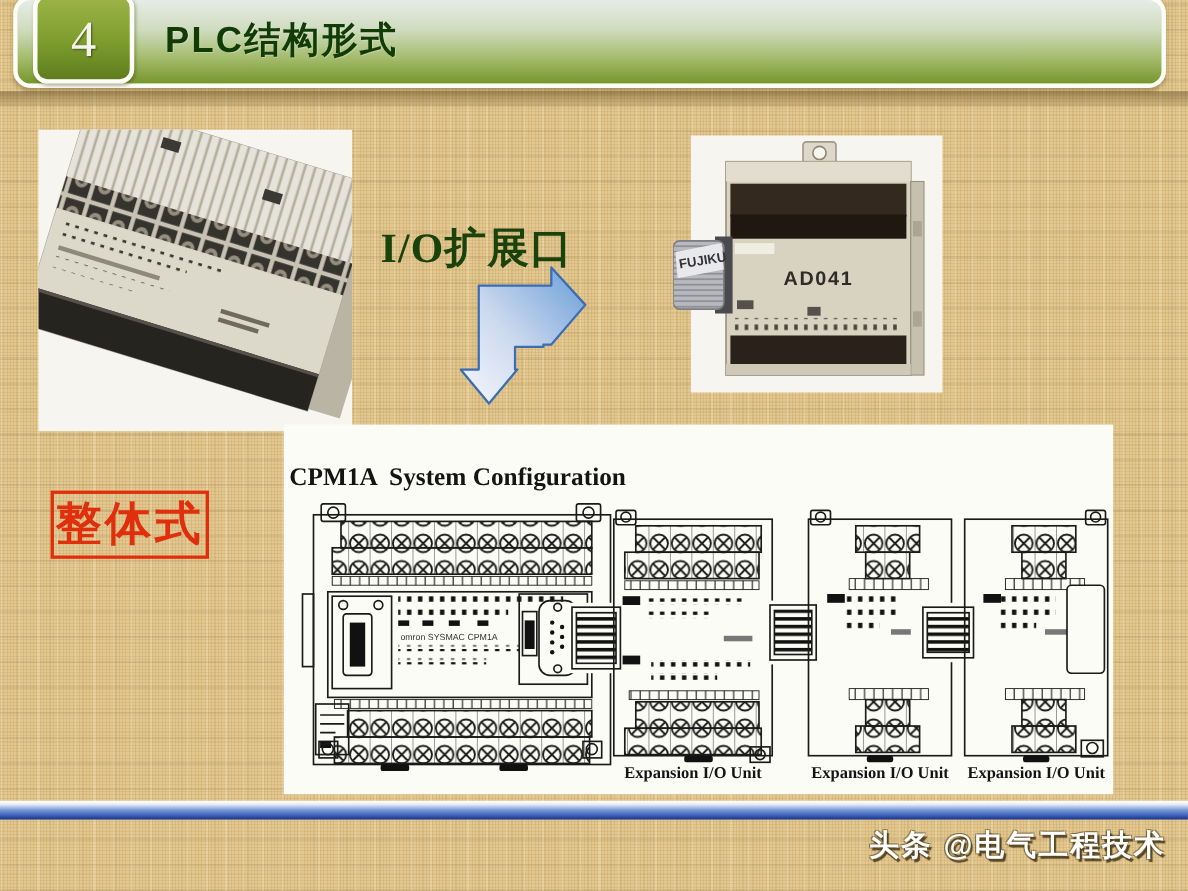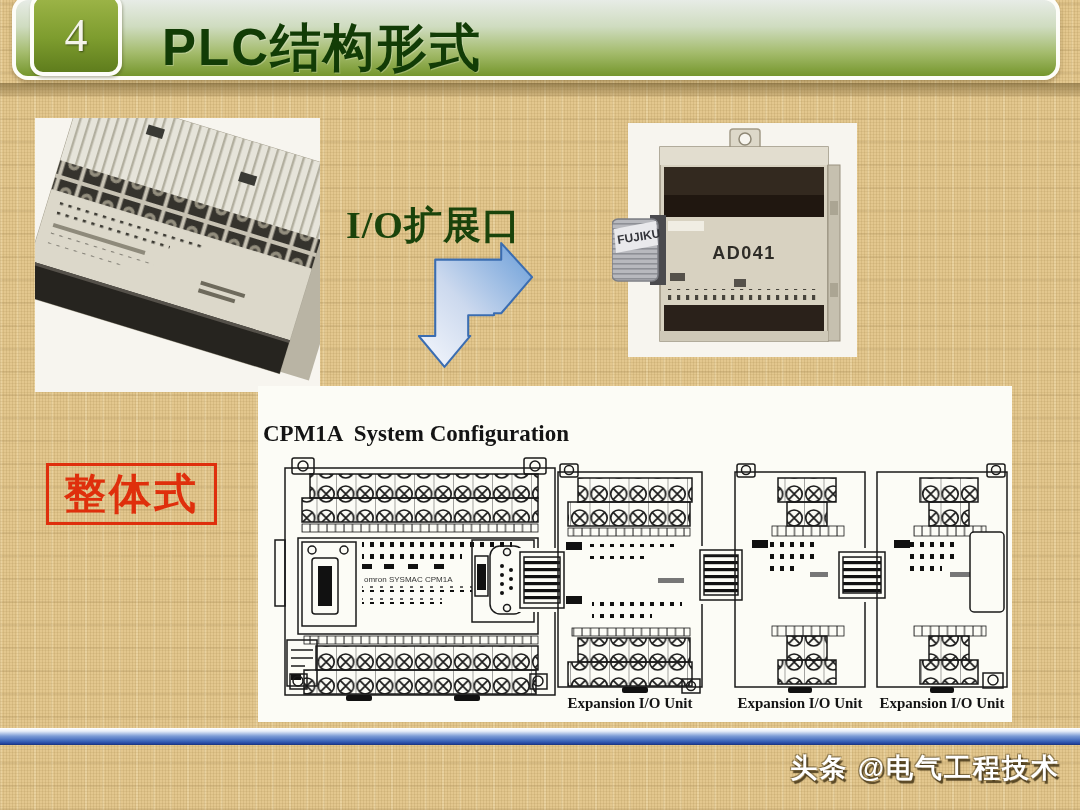--- a/index.html
+++ b/index.html
@@ -30,39 +30,39 @@
     border:4px solid #fdfdf8; border-radius:13px;
     background:linear-gradient(180deg,#9cb447 0%,#7d9c2e 55%,#5f7d1d 100%);
     display:flex; align-items:center; justify-content:center;
     box-shadow:1px 2px 3px rgba(60,60,20,.35);
   }
   .number-tile span{
     font-family:"Liberation Serif",serif; font-size:46px; color:#f4f4ea;
     text-shadow:1px 1px 2px rgba(0,0,0,.45);
   }
   .page-title{
-    position:absolute; left:162px; top:14px;
-    font-size:51px; font-weight:bold; color:#123c06; letter-spacing:2px;
+    position:absolute; left:150px; top:14px;
+    font-size:33px; font-weight:bold; color:#123c06; letter-spacing:2px;
     text-shadow:1px 1px 0 rgba(255,255,255,.25);
   }
   
   .photo{ position:absolute; background:#f7f5ef; }
   .photo-left{ left:35px; top:118px; width:285px; height:274px; }
   .photo-right{ left:612px; top:123px; width:245px; height:298px; background:transparent; }
   
   .io-label{
     position:absolute; left:346px; top:200px;
     font-family:"Liberation Serif",serif; font-weight:bold;
     font-size:38px; color:#1a430b; letter-spacing:1px;
   }
   .arrow-wrap{ position:absolute; left:418px; top:238px; width:120px; height:134px; }
   
   .type-box{
-    position:absolute; left:46px; top:446px; width:171px; height:62px;
-    border:3px solid #df2f0c; display:flex; align-items:center; justify-content:center;margin-top:17px;
+    position:absolute; left:46px; top:446px; width:144px; height:62px;
+    border:3px solid #df2f0c; display:flex; align-items:center; justify-content:center;
   }
   .type-box span{
     font-family:"Liberation Serif",serif; font-weight:bold;
     font-size:42px; color:#df2f0c; letter-spacing:3px; line-height:1;
   }
   
   .diagram-panel{
     position:absolute; left:258px; top:386px; width:754px; height:336px;
     background:#fcfcf6;
   }

